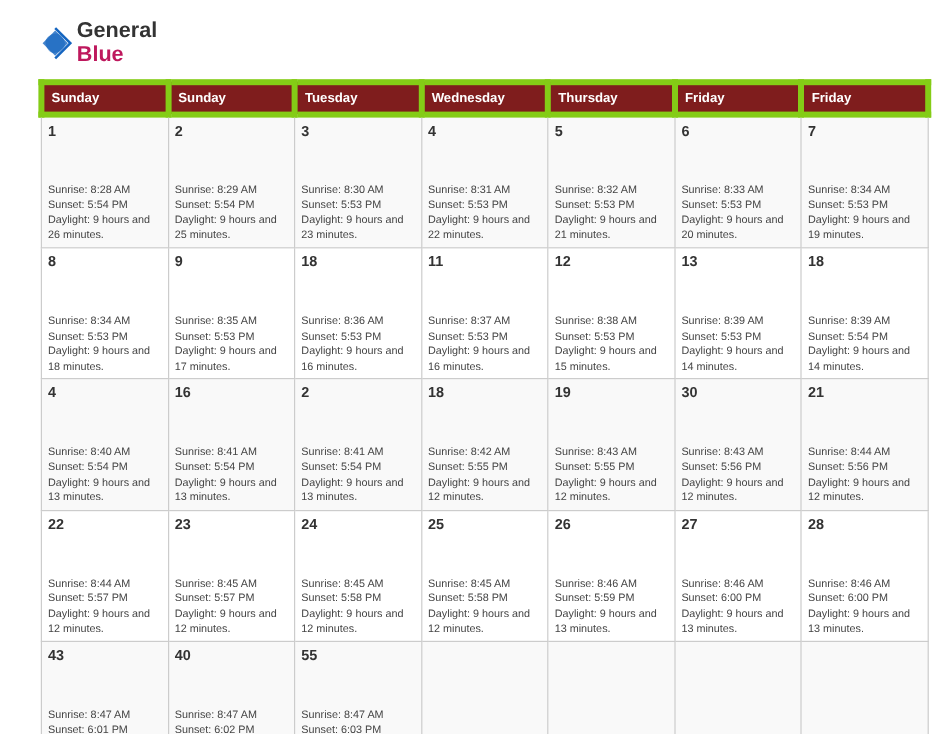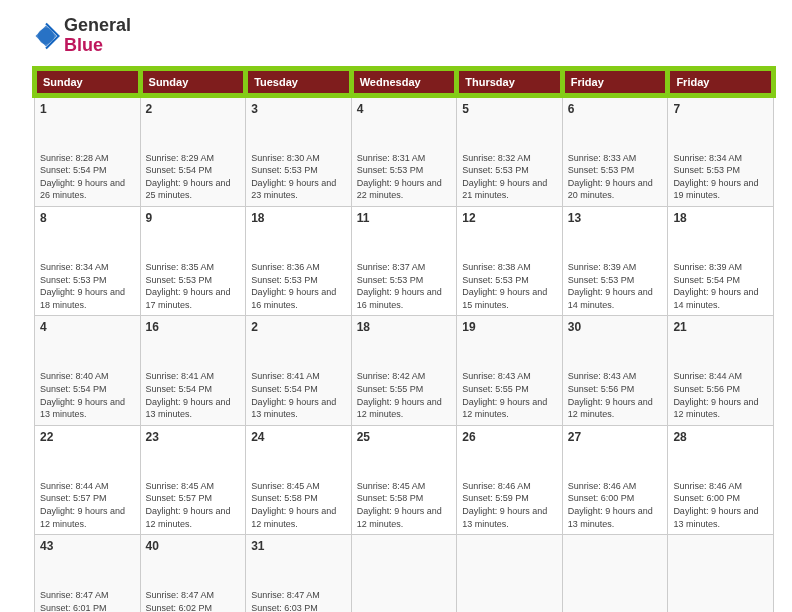--- a/index.html
+++ b/index.html
@@ -253,21 +253,21 @@
         <tr>
           <td>
             <span class="day-number">43</span>
             <div class="day-info">Sunrise: 8:47 AM<br>Sunset: 6:01 PM<br>Daylight: 9 hours and 14 minutes.</div>
           </td>
           <td>
             <span class="day-number">40</span>
             <div class="day-info">Sunrise: 8:47 AM<br>Sunset: 6:02 PM<br>Daylight: 9 hours and 15 minutes.</div>
           </td>
           <td>
-            <span class="day-number">31</span>
+            <span class="day-number">55</span>
             <div class="day-info">Sunrise: 8:47 AM<br>Sunset: 6:03 PM<br>Daylight: 9 hours and 15 minutes.</div>
           </td>
           <td class="empty"></td>
           <td class="empty"></td>
           <td class="empty"></td>
           <td class="empty"></td>
         </tr>
       </tbody>
   </table>
 </div>

